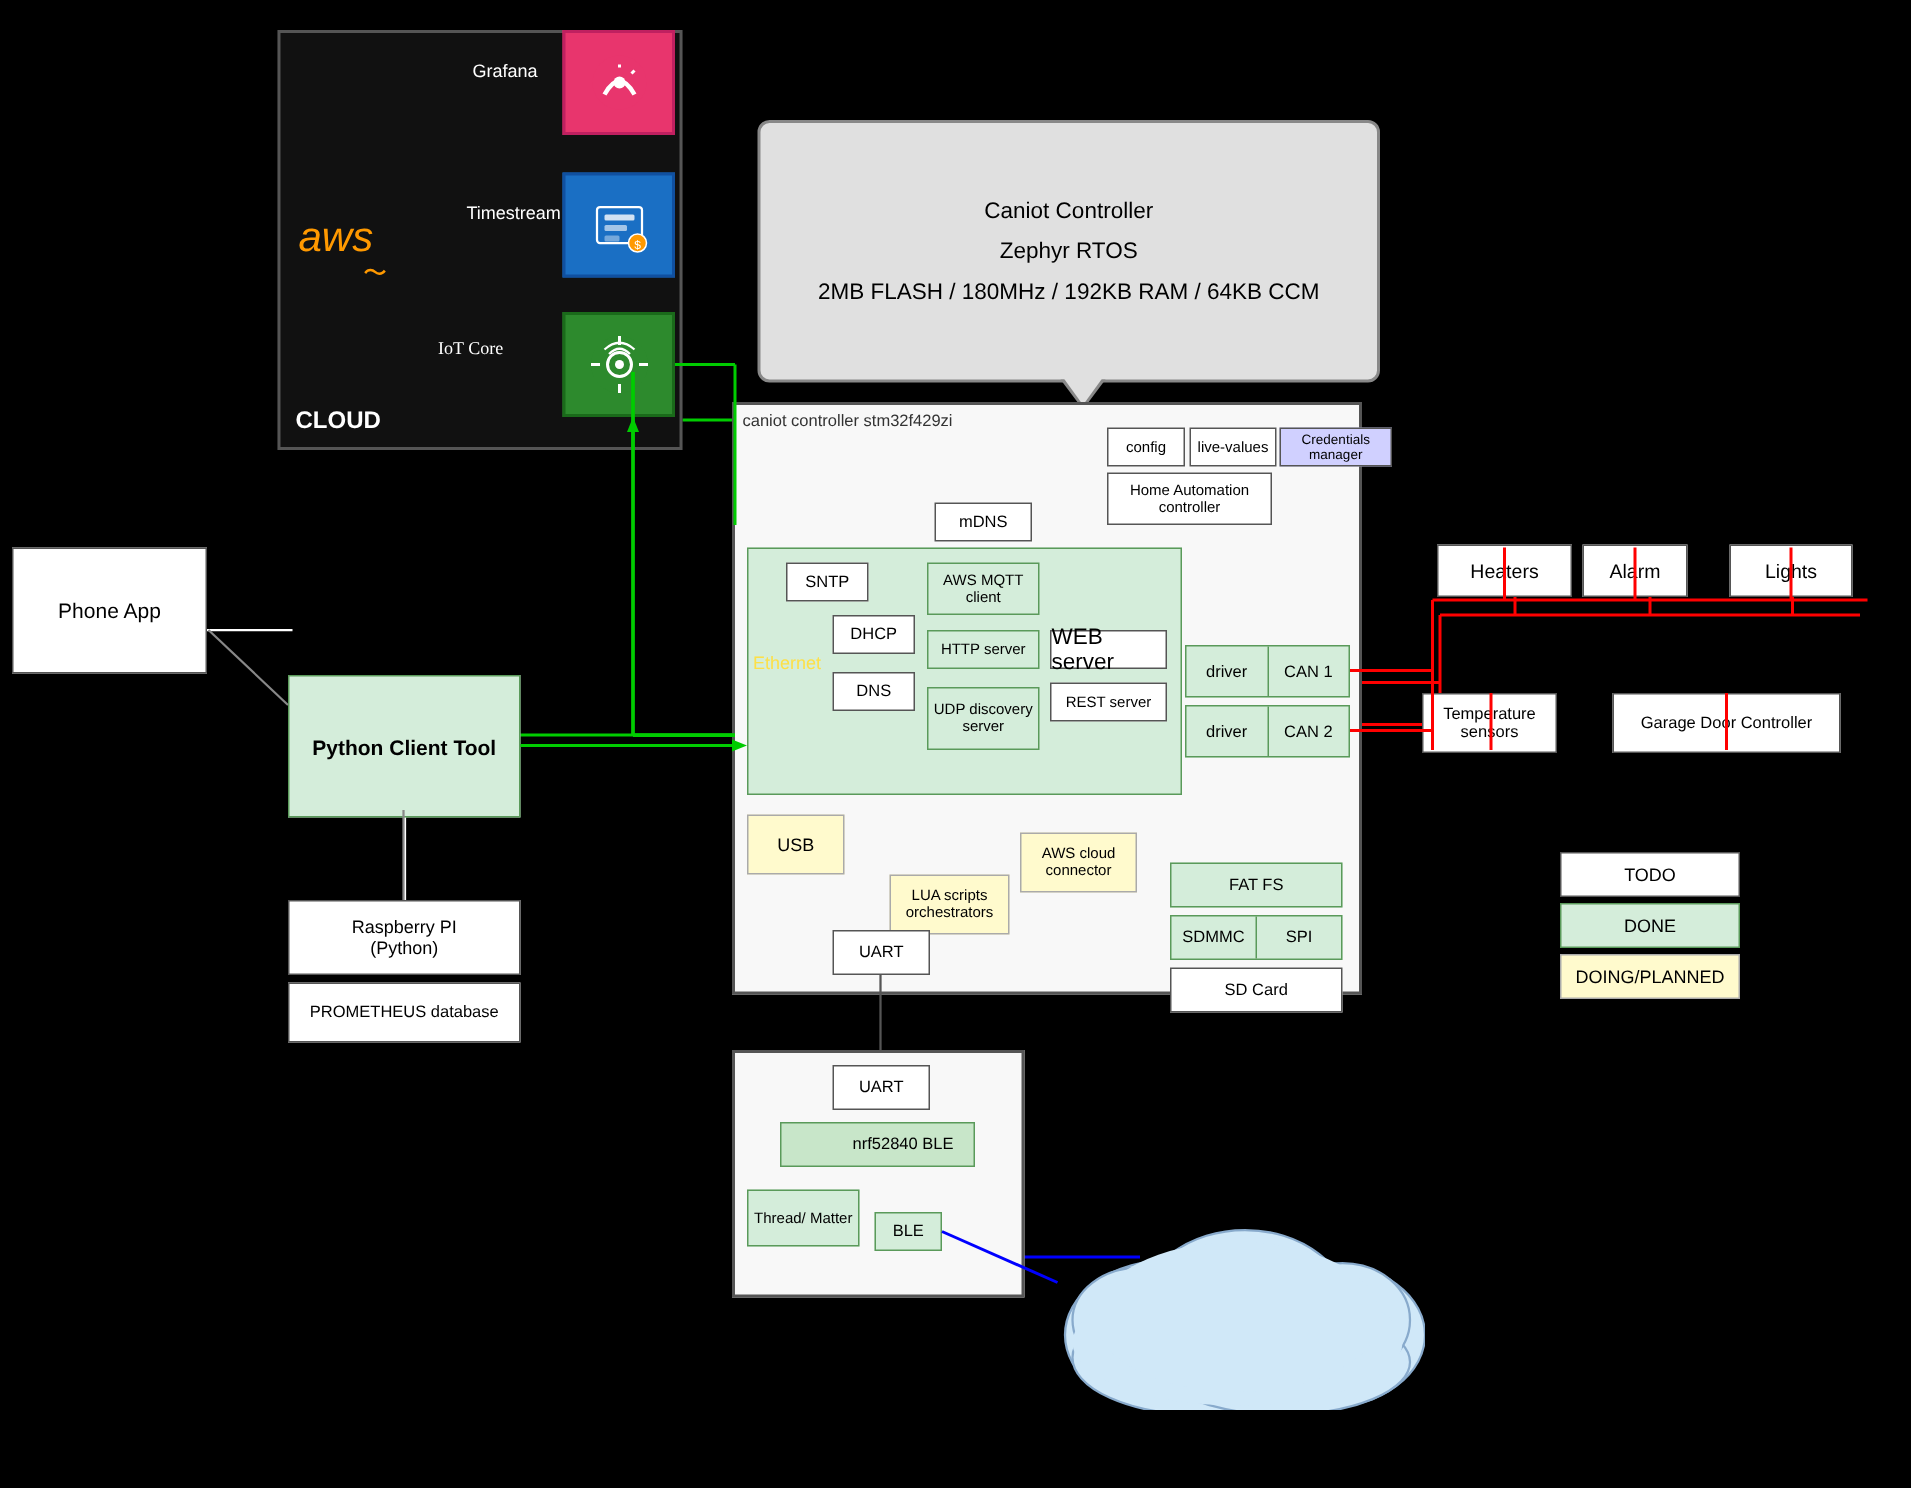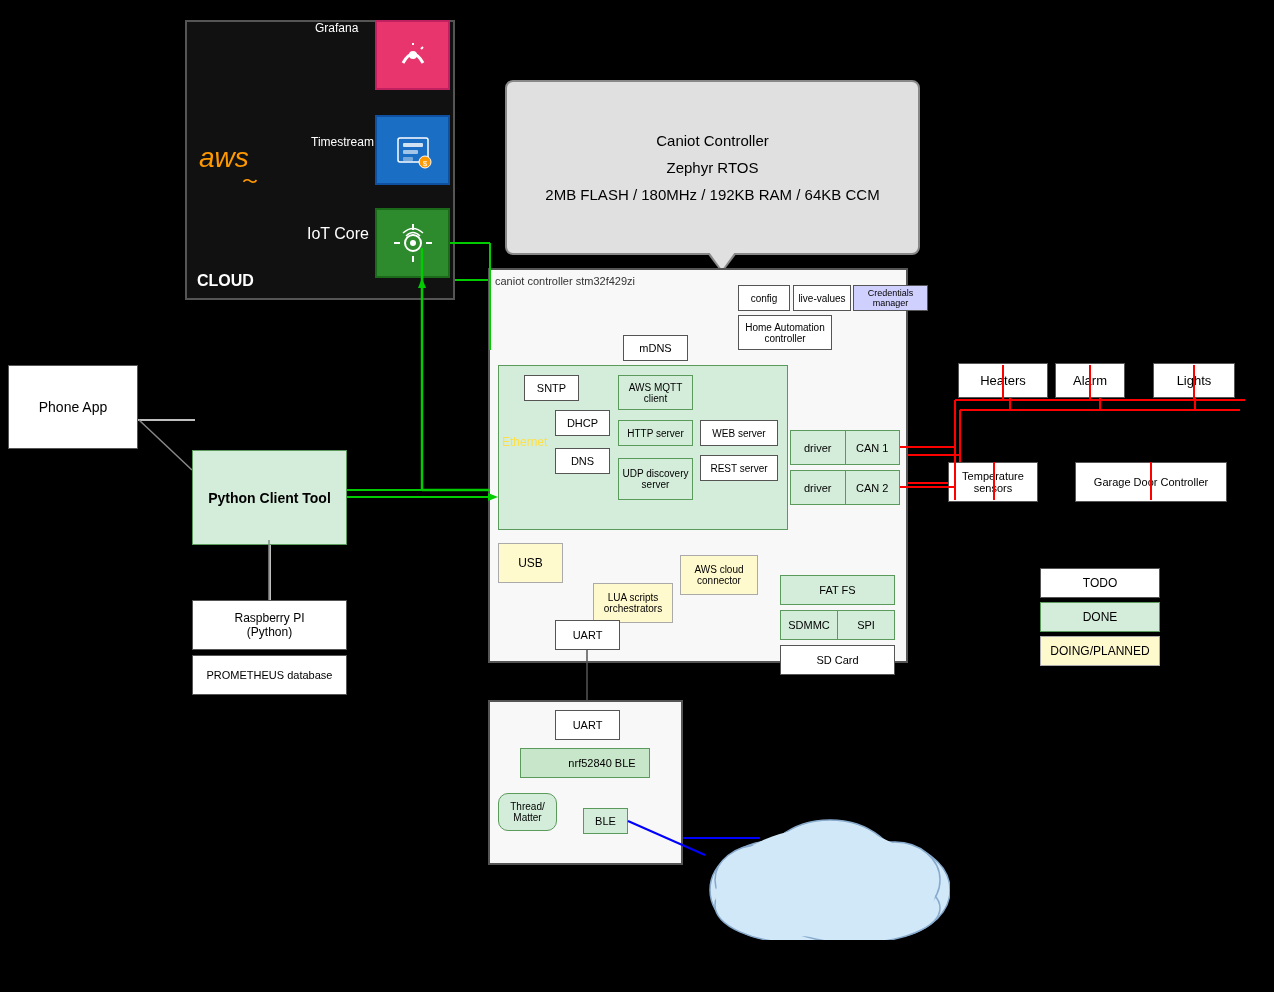--- a/index.html
+++ b/index.html
@@ -108,21 +108,21 @@
 <div class="box" style="left:375px; top:20px; width:75px; height:70px; background:#e8356d; border:2px solid #c02060; display:flex; align-items:center; justify-content:center;">
 
   <svg width="40" height="40" viewBox="0 0 40 40">
     <circle cx="20" cy="20" r="18" fill="#e8356d"></circle>
     <path d="M10,28 Q20,10 30,28" stroke="white" stroke-width="3" fill="none"></path>
     <circle cx="20" cy="20" r="4" fill="white"></circle>
     <line x1="20" y1="10" x2="20" y2="8" stroke="white" stroke-width="2"></line>
     <line x1="28" y1="14" x2="30" y2="12" stroke="white" stroke-width="2"></line>
   </svg>
 </div>
-<div style="position:absolute; left:315px; top:21px; color:#fff; font-size:12px;">Grafana</div>
+<div style="position:absolute; left:315px; top:40px; color:#fff; font-size:12px;">Grafana</div>
 
 <div class="box" style="left:375px; top:115px; width:75px; height:70px; background:#1a6fc4; border:2px solid #1050a0; display:flex; align-items:center; justify-content:center;">
   <svg width="40" height="40" viewBox="0 0 40 40">
     <rect x="5" y="8" width="30" height="24" rx="2" fill="#1a6fc4" stroke="white" stroke-width="1.5"></rect>
     <rect x="10" y="13" width="20" height="4" rx="1" fill="white" opacity="0.8"></rect>
     <rect x="10" y="20" width="15" height="4" rx="1" fill="white" opacity="0.6"></rect>
     <rect x="10" y="27" width="10" height="4" rx="1" fill="white" opacity="0.4"></rect>
     <circle cx="32" cy="32" r="6" fill="#f90" stroke="white" stroke-width="1"></circle>
     <text x="32" y="36" text-anchor="middle" fill="white" font-size="8">$</text>
   </svg>
@@ -136,21 +136,21 @@
     <line x1="21" y1="2" x2="21" y2="8" stroke="white" stroke-width="2"></line>
     <line x1="21" y1="34" x2="21" y2="40" stroke="white" stroke-width="2"></line>
     <line x1="2" y1="21" x2="8" y2="21" stroke="white" stroke-width="2"></line>
     <line x1="34" y1="21" x2="40" y2="21" stroke="white" stroke-width="2"></line>
     <circle cx="21" cy="21" r="3" fill="white"></circle>
 
     <path d="M14,14 Q21,7 28,14" stroke="white" stroke-width="1.5" fill="none"></path>
     <path d="M11,11 Q21,2 31,11" stroke="white" stroke-width="1.5" fill="none"></path>
   </svg>
 </div>
-<div style="position:absolute; left:307px; top:225px; color:#fff; font-size:16px;">IoT Core</div>
+<div style="position:absolute; left:292px; top:225px; color:#fff; font-size:12px;font-family:Liberation Serif, serif;">IoT Core</div>
 
 <div style="position:absolute; left:505px; top:80px; width:415px; height:175px; background:#e0e0e0; border:2px solid #888; border-radius:8px; display:flex; flex-direction:column; align-items:center; justify-content:center; text-align:center;">
   <div style="font-size:15px; line-height:1.8;">Caniot Controller</div>
   <div style="font-size:15px; line-height:1.8;">Zephyr RTOS</div>
   <div style="font-size:15px; line-height:1.8;">2MB FLASH / 180MHz / 192KB RAM / 64KB CCM</div>
 
   <div style="position:absolute; bottom:-20px; left:200px; width:0; height:0;
     border-left:15px solid transparent; border-right:15px solid transparent;
     border-top:20px solid #888;"></div>
   <div style="position:absolute; bottom:-17px; left:202px; width:0; height:0;
@@ -164,21 +164,21 @@
 
 <div class="box-white box" style="left:738px; top:285px; width:52px; height:26px; display:flex; align-items:center; justify-content:center;">
   <span style="font-size:10px;">config</span>
 </div>
 <div class="box-white box" style="left:793px; top:285px; width:58px; height:26px; display:flex; align-items:center; justify-content:center;">
   <span style="font-size:10px;">live-values</span>
 </div>
 <div class="box-white box" style="left:853px; top:285px; width:75px; height:26px; background:#d0d0ff; display:flex; align-items:center; justify-content:center; text-align:center;">
   <span style="font-size:9px;">Credentials manager</span>
 </div>
-<div class="box-white box" style="left:738px; top:315px; width:94px; height:35px; display:flex; align-items:center; justify-content:center; text-align:center;">
+<div class="box-white box" style="left:738px; top:315px; width:110px; height:35px; display:flex; align-items:center; justify-content:center; text-align:center;">
   <span style="font-size:10px;">Home Automation controller</span>
 </div>
 
 <div class="box-white box" style="left:623px; top:335px; width:65px; height:26px; display:flex; align-items:center; justify-content:center;">
   <span style="font-size:11px;">mDNS</span>
 </div>
 
 <div class="box-green box" style="left:498px; top:365px; width:290px; height:165px;">
 </div>
 
@@ -202,21 +202,21 @@
 
 <div class="box-green box" style="left:618px; top:420px; width:75px; height:26px; display:flex; align-items:center; justify-content:center;">
   <span style="font-size:10px;">HTTP server</span>
 </div>
 
 <div class="box-green box" style="left:618px; top:458px; width:75px; height:42px; display:flex; align-items:center; justify-content:center; text-align:center;">
   <span style="font-size:10px;">UDP discovery server</span>
 </div>
 
 <div class="box-white box" style="left:700px; top:420px; width:78px; height:26px; display:flex; align-items:center; justify-content:center;">
-  <span style="font-size:10px;">WEB server</span>
+  <span style="font-size:15px;">WEB server</span>
 </div>
 
 <div class="box-white box" style="left:700px; top:455px; width:78px; height:26px; display:flex; align-items:center; justify-content:center;">
   <span style="font-size:10px;">REST server</span>
 </div>
 
 <div class="box-green box" style="left:790px; top:430px; width:110px; height:35px; display:flex;">
   <div style="flex:1; display:flex; align-items:center; justify-content:center; border-right:1px solid #5a9a5a;">
     <span style="font-size:11px;">driver</span>
   </div>
@@ -287,21 +287,21 @@
 </div>
 
 <div class="box-white box" style="left:555px; top:710px; width:65px; height:30px; display:flex; align-items:center; justify-content:center;">
   <span style="font-size:11px;">UART</span>
 </div>
 
 <div class="box-green box" style="left:520px; top:748px; width:130px; height:30px; display:flex; align-items:center; justify-content:center; background:#c8e6c9;padding-left:34px;">
   <span style="font-size:11px;">nrf52840 BLE</span>
 </div>
 
-<div class="box-green box" style="left:498px; top:793px; width:59px; height:38px; display:flex; align-items:center; justify-content:center; text-align:center;border-radius:10px;">
+<div class="box-green box" style="left:498px; top:793px; width:75px; height:38px; display:flex; align-items:center; justify-content:center; text-align:center;">
   <span style="font-size:10px;">Thread/ Matter</span>
 </div>
 <div class="box-green box" style="left:583px; top:808px; width:45px; height:26px; display:flex; align-items:center; justify-content:center;">
   <span style="font-size:11px;">BLE</span>
 </div>
 
 <div class="box-white box" style="left:958px; top:363px; width:90px; height:35px; display:flex; align-items:center; justify-content:center;">
   <span style="font-size:13px;">Heaters</span>
 </div>
 

